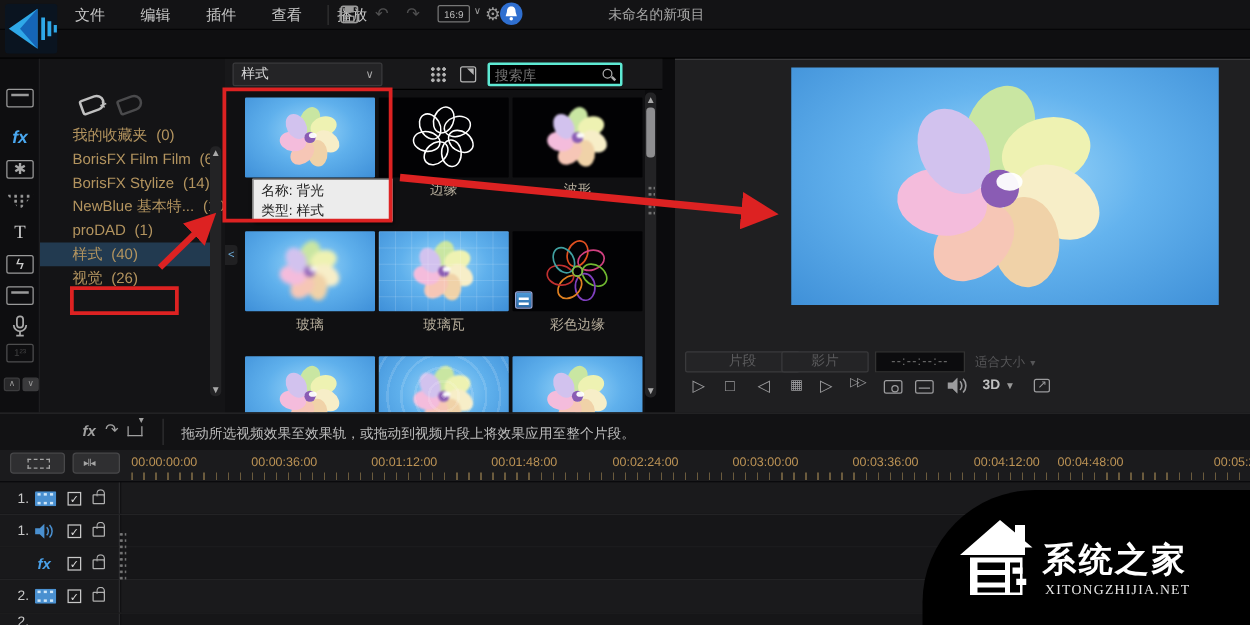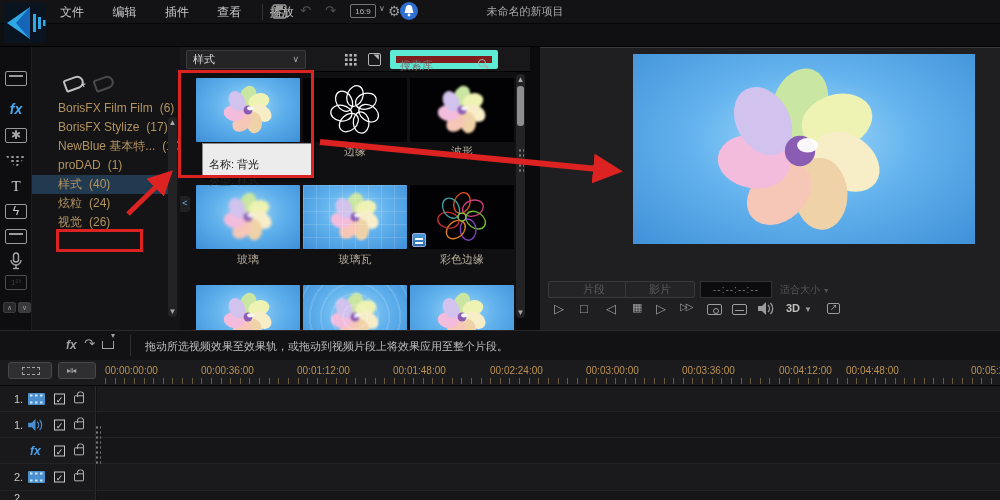--- a/index.html
+++ b/index.html
@@ -52,22 +52,22 @@
 
   
   #fxheader { left:180px; top:47px; width:350px; height:25px; background:#18181a; border-bottom:1px solid #000; }
   #fx-dd { position:absolute; left:6px; top:3px; width:120px; height:19px; background:#242426; border:1px solid #3a3a3c;
     border-radius:2px; color:#d8d8d8; font-size:11px; line-height:17px; padding:0 6px; }
   #fx-dd .chev { float:right; font-size:9px; color:#aaa; }
   #gridview-ico { position:absolute; left:164px; top:6px; width:13px; height:13px;
     background-image:radial-gradient(circle,#b5b5b5 1.3px,transparent 1.6px); background-size:4.5px 4.5px; }
   #expand-ico { position:absolute; left:188px; top:6px; width:13px; height:13px; border:1px solid #b5b5b5; border-radius:2px; }
   #expand-ico::after { content:"◥"; position:absolute; right:1px; top:-1px; font-size:7px; color:#b5b5b5; }
-  #searchbox { position:absolute; left:210px; top:3px; width:108px; height:19px; background:#7f1d1d;
-    border:6px solid #5eead4; border-radius:2px; }
+  #searchbox { position:absolute; left:210px; top:3px; width:108px; height:19px; background:#000000;
+    border:2px solid #5eead4; border-radius:2px; }
   #searchbox input { position:absolute; left:4px; top:1px; width:80px; height:15px; background:transparent; border:none;
     color:#999; font-size:11px; font-family:inherit; outline:none; }
   .lens { position:absolute; right:6px; top:3px; width:8px; height:8px; border:1.5px solid #aaa; border-radius:50%; }
   .lens::after { content:""; position:absolute; left:6px; top:6px; width:4px; height:1.5px; background:#aaa; transform:rotate(45deg); }
   #grid-area { left:180px; top:72px; width:336px; height:258px; background:#101012; overflow:hidden; }
   .tile { position:absolute; width:104px; height:64px; overflow:hidden; border-radius:1px; }
   .thumb-blue { background:radial-gradient(ellipse at 50% 42%, #9ed9fa 0%, #5fb0ec 48%, #3e8fd8 100%); }
   .thumb-black { background:#020204; }
   .tile svg { position:absolute; left:24px; top:4px; }
   .blurA svg { filter:blur(1.5px); }
@@ -77,21 +77,21 @@
       linear-gradient(90deg,rgba(255,255,255,.14) 1px,transparent 1px); background-size:13px 13px; }
   .ripple::after { content:""; position:absolute; inset:0;
     background:repeating-radial-gradient(circle at 50% 50%, rgba(255,255,255,.13) 0 2px, transparent 2px 11px); }
   .tile-label { position:absolute; width:104px; height:14px; text-align:center; color:#b6ad9b; font-size:11px; }
   #dl-badge { position:absolute; left:2px; bottom:2px; width:14px; height:14px; background:linear-gradient(#4d9ad8,#2a6aa8);
     border:1px solid #9ad; border-radius:2px; }
   #dl-badge::after { content:""; position:absolute; left:2px; top:4px; width:8px; height:2px; background:#fff; box-shadow:0 4px 0 #fff; }
   #collapse-tab { left:180px; top:196px; width:10px; height:16px; background:#202022; color:#6fb0e0; font-size:9px;
     line-height:15px; text-align:center; border-radius:0 3px 3px 0; }
   #tooltip { left:202px; top:143px; width:112px; height:34px; background:#ececec; border:1px solid #8a8a8a;
-    box-shadow:1px 2px 3px rgba(0,0,0,.6); color:#222; font-size:11px; line-height:16px; padding:12px 6px; z-index:40; }
+    box-shadow:1px 2px 3px rgba(0,0,0,.6); color:#222; font-size:11px; line-height:16px; padding:1px 6px; z-index:40; }
 
   
   #preview { left:540px; top:47px; width:460px; height:283px; background:#1f1f21; border-top:1px solid #3a3a3c; }
   #video { position:absolute; left:93px; top:6px; width:342px; height:190px; overflow:hidden;
     background:radial-gradient(ellipse at 50% 45%, #a5dcfb 0%, #64b3ee 46%, #3f90d8 100%); }
   #video svg { position:absolute; left:72px; top:2px; }
   .pv-btn { position:absolute; top:233px; height:17px; background:#242426; border:1px solid #3a3a3c; border-radius:2px;
     color:#5c5c5e; font-size:11px; text-align:center; line-height:15px; }
   #timecode { position:absolute; left:160px; top:233px; width:72px; height:17px; background:#0c0c0e;
     border:1px solid #333; color:#787878; font-size:10px; letter-spacing:1px; text-align:center; line-height:15px; }
@@ -303,26 +303,26 @@
     <div class="rail-btn" style="left:18px;top:255px;background:#3a3a3c">∨</div>
   </div>
   <span id="rail-fx-ptr">◀</span>
 
   <div id="catpanel" class="abs">
     <div class="tagico" style="left:32px">
         <span class="plus">+</span>
       </div>
     <div class="tagico dim2" style="left:62px"></div>
     <div id="catlist">
+      <div class="cat-row"><span>我的收藏夹</span><span class="cnt">(0)</span></div>
       <div class="cat-row"><span>BorisFX Film Film</span><span class="cnt">(6)</span></div>
-      <div class="cat-row"><span>BorisFX Stylize</span><span class="cnt">(17)</span></div>
+      <div class="cat-row"><span>BorisFX Stylize</span><span class="cnt">(14)</span></div>
       <div class="cat-row"><span>NewBlue 基本特...</span><span class="cnt">(10)</span></div>
       <div class="cat-row"><span>proDAD</span><span class="cnt">(1)</span></div>
       <div class="cat-row cat-sel"><span>样式</span><span class="cnt">(40)</span></div>
-      <div class="cat-row"><span>炫粒</span><span class="cnt">(24)</span></div>
       <div class="cat-row"><span>视觉</span><span class="cnt">(26)</span></div>
     </div>
     <div class="vscroll" style="left:136px;top:70px;height:200px">
       <span class="varrow" style="top:1px">▲</span>
       <span class="varrow" style="bottom:1px">▼</span>
     </div>
   </div>
 
   <div id="fxheader" class="abs">
     <div id="fx-dd">
@@ -535,14 +535,28 @@
   <svg id="arrows">
     <defs>
       <marker id="ah" markerWidth="5" markerHeight="5" refX="2.5" refY="2.5" orient="auto">
         <path d="M0,0 L5,2.5 L0,5 z" fill="#dd2222"></path>
       </marker>
     </defs>
     <line x1="128" y1="214" x2="164" y2="179" stroke="#dd2222" stroke-width="5" marker-end="url(#ah)"></line>
     <line x1="320" y1="142" x2="608" y2="170" stroke="#dd2222" stroke-width="6" marker-end="url(#ah)"></line>
   </svg>
 
+  <div id="wm" class="abs">
+    <svg width="62" height="64" viewBox="0 0 62 64">
+      <polygon points="2,30 34,2 46,12 46,6 54,6 54,19 60,24 54,24 54,30" fill="#fff"></polygon>
+      <polygon points="10,32 52,32 52,62 10,62" fill="#fff"></polygon>
+      <rect x="16" y="36" width="22" height="6" fill="#000"></rect>
+      <rect x="16" y="46" width="22" height="6" fill="#000"></rect>
+      <rect x="16" y="56" width="22" height="4" fill="#000"></rect>
+      <rect x="42" y="36" width="8" height="24" fill="#000"></rect>
+      <rect x="44" y="40" width="8" height="5" fill="#fff"></rect>
+      <rect x="47" y="49" width="8" height="5" fill="#fff"></rect>
+    </svg>
+    <div id="wm-name">系统之家</div>
+    <div id="wm-site">XITONGZHIJIA.NET</div>
+  </div>
 
 </div>
 
 </body></html>

